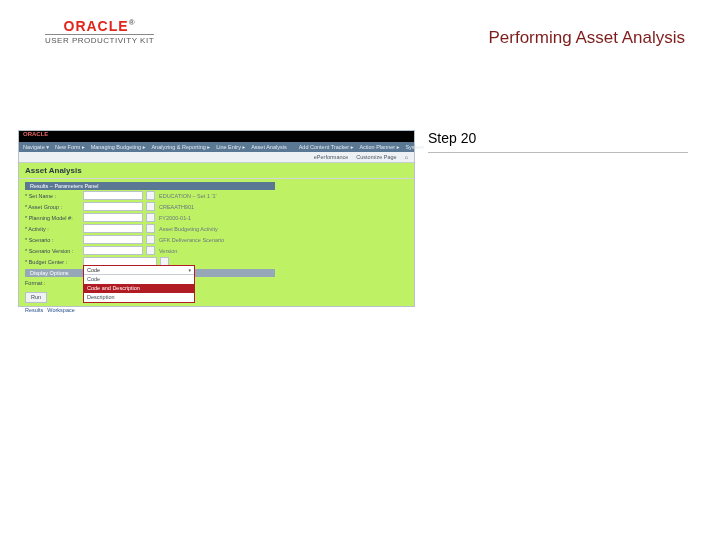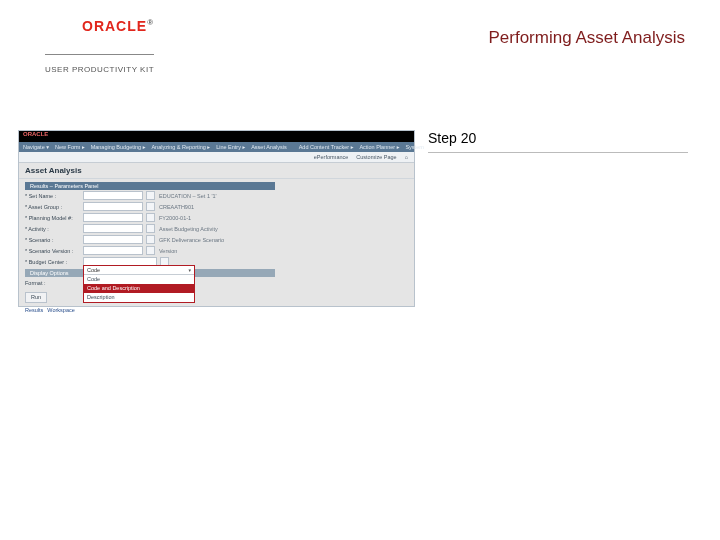--- a/index.html
+++ b/index.html
@@ -1,29 +1,29 @@
 <!DOCTYPE html>
 <html><head>
 <meta charset="utf-8">
 <style>
   html,body{margin:0;padding:0;font-family:Arial,Helvetica,sans-serif;color:#333;background:#fff;width:720px;height:540px;overflow:hidden}
   .page{width:720px;height:540px;position:relative}
   
-  .upk-header{position:absolute;left:45px;top:18px;display:flex;flex-direction:column;align-items:flex-end}
+  .upk-header{position:absolute;left:45px;top:18px;display:flex;flex-direction:column;align-items:center}
   .oracle-logo{font:bold 14px Arial;color:#e1261c;letter-spacing:1px}
   .oracle-logo sup{font-size:8px;vertical-align:top;color:#666}
-  .upk-sub{font:8px Arial;color:#555;border-top:1px solid #888;margin-top:20px;padding-top:10px;letter-spacing:.5px}
+  .upk-sub{font:8px Arial;color:#555;border-top:1px solid #888;margin-top:0;padding-top:1px;letter-spacing:.5px}
   .title{position:absolute;right:35px;top:28px;font:17px Arial;color:#7f1d1d}
   
   .instr{position:absolute;left:428px;top:130px;width:260px}
   .step{font:14px Arial;color:#000;border-bottom:1px solid #bbb;padding-bottom:6px;margin-bottom:14px}
   .instr-body{font:13px Arial;color:#000;line-height:1.35}
   .instr-body b{font-weight:bold}
   
-  .app{position:absolute;left:18px;top:130px;width:395px;height:175px;border:1px solid #b8c2cc;background:#e5e5e5;font-size:6.5px;color:#3a4855}
+  .app{position:absolute;left:18px;top:130px;width:395px;height:175px;border:1px solid #b8c2cc;background:#bef264;font-size:6.5px;color:#3a4855}
   .app .title-bar{background:#000;color:#fff;height:11px;line-height:11px;padding:0 4px;font:bold 6px Arial}
   .app .menu-bar{background:#5a7894;height:10px;display:flex;align-items:center;padding:0 4px;gap:6px;color:#dfe8f0;font-size:5.5px}
   .app .menu-bar span{white-space:nowrap}
   .app .sub-bar{background:#eef1f4;height:10px;border-bottom:1px solid #c6cdd4;display:flex;align-items:center;justify-content:flex-end;padding:0 6px;gap:8px;font-size:5.5px;color:#4a5866}
   .app .page-title{font:bold 8px Arial;color:#2a3946;padding:3px 6px;border-bottom:1px solid #d0d6dc}
   .app .panel-h{background:#5a7894;color:#fff;font-size:5.5px;height:8px;line-height:8px;padding:0 5px;width:240px}
   .app .form{padding:3px 6px}
   .row{display:flex;align-items:center;height:11px}
   .row .lbl{width:58px;font-size:5.5px;color:#3a4855}
   .row .fld{width:58px;height:7px;border:1px solid #b9c2cc;background:#fff;margin-right:3px}

